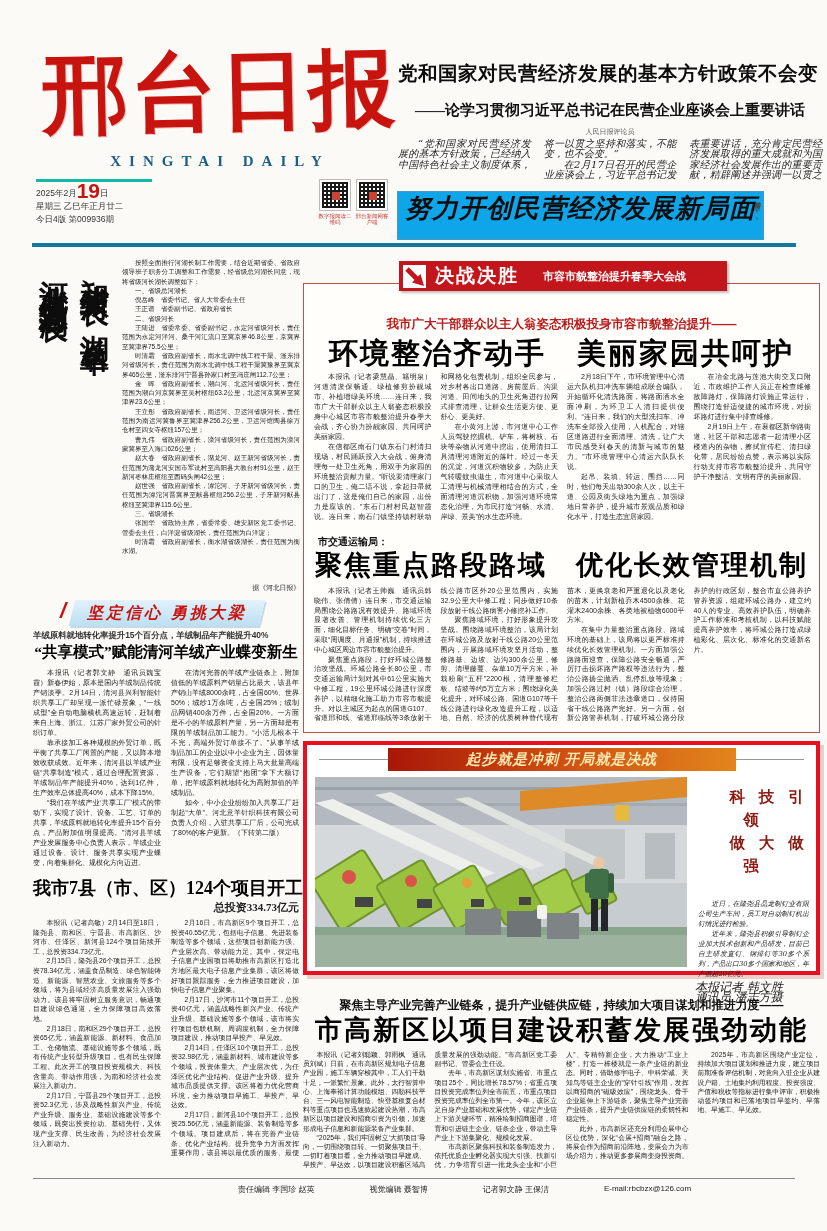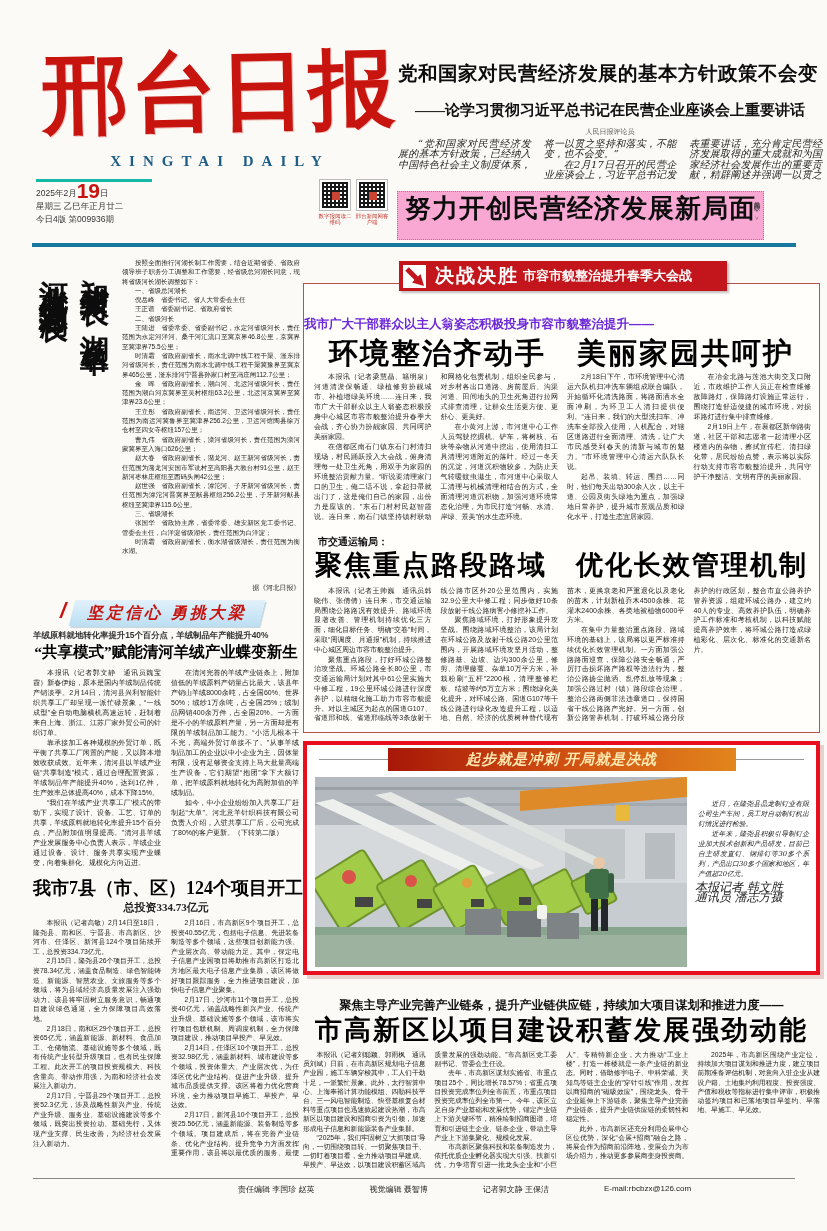--- a/index.html
+++ b/index.html
@@ -32,21 +32,21 @@
   
   .ta-headline{position:absolute;left:398px;top:60px;width:424px;text-align:left;font-size:19.5px;
       font-weight:900;color:#0d0d0d;white-space:nowrap;letter-spacing:.5px;}
   .ta-subhead{position:absolute;left:398px;top:101px;width:424px;text-align:center;font-size:15px;
       font-weight:bold;color:#111;}
   .ta-byline{position:absolute;left:398px;top:127px;width:424px;text-align:center;font-size:7px;color:#555;}
   .ta-body{position:absolute;left:398px;top:139px;width:424px;height:50px;column-count:3;column-gap:13px;
       font-size:10px;line-height:10.4px;color:#222;}
   
   .box-head{position:absolute;left:397px;top:191px;width:367px;height:49px;border:1.5px dotted #8a8a8a;
-      background:#f9a8d4;}
+      background:#0ea5e9;font-style:italic;}
   .bh-main{margin-top:2px;text-align:center;font-size:26px;font-weight:900;letter-spacing:1px;
       color:#0d0d0d;line-height:28px;white-space:nowrap;}
   .bh-sub{text-align:center;font-size:11px;font-weight:bold;margin-top:1px;}
   .bh-side{position:absolute;right:2px;top:4px;writing-mode:vertical-rl;font-size:6.5px;color:#444;letter-spacing:1px;}
   
   .river-title{position:absolute;left:33px;top:258px;height:340px;writing-mode:vertical-lr;
       font-size:29px;font-weight:900;color:#0d0d0d;letter-spacing:4px;line-height:41px;}
   .river-title p{margin:0;text-indent:0;}
   .river-body{position:absolute;left:122px;top:258px;width:178px;height:324px;font-size:6.5px;
       line-height:9.3px;color:#222;text-align:justify;}
@@ -61,33 +61,33 @@
   
   .cash-kicker{position:absolute;left:33px;top:630px;width:266px;font-size:8.4px;font-weight:bold;
       color:#333;white-space:nowrap;}
   .cash-headline{position:absolute;left:33px;top:642px;width:266px;text-align:center;font-size:15.5px;
       font-weight:900;color:#000;white-space:nowrap;}
   .cash-body{position:absolute;left:33px;top:668px;width:266px;height:202px;column-count:2;column-gap:10px;
       font-size:7px;line-height:10px;}
   
   .proj-headline{position:absolute;left:33px;top:876px;width:266px;text-align:center;font-size:18px;
       font-weight:900;white-space:nowrap;color:#000;}
-  .proj-sub{position:absolute;left:33px;top:900px;width:266px;text-align:center;font-size:11px;font-weight:bold;}
+  .proj-sub{position:absolute;left:33px;top:900px;width:266px;text-align:right;font-size:11px;font-weight:bold;}
   .proj-body{position:absolute;left:33px;top:918px;width:266px;height:248px;column-count:2;column-gap:10px;
       font-size:6.8px;line-height:9.6px;}
   
   .camp-box{position:absolute;left:303px;top:283px;width:517px;height:450px;border:1.5px solid #b4544f;
       background:#fffefb;}
   .camp-banner{position:absolute;left:399px;top:261px;width:328px;height:30px;background:#c3161c;
       display:flex;align-items:center;z-index:5;box-shadow:2px 2px 2px rgba(0,0,0,.25);}
   .arrow-box{width:23px;height:23px;background:#fff;margin-left:4px;flex:0 0 auto;}
   .camp-main{color:#fff;font-size:19px;font-weight:900;margin-left:9px;letter-spacing:2px;white-space:nowrap;}
-  .camp-sub{color:#fff;font-size:13px;font-weight:bold;margin-left:4px;white-space:nowrap;}
-  .camp-kicker{position:absolute;left:0;top:32px;width:100%;font-size:12.5px;
-      font-weight:bold;color:#6d28d9;}
+  .camp-sub{color:#fff;font-size:11px;font-weight:bold;margin-left:24px;white-space:nowrap;}
+  .camp-kicker{position:absolute;left:0;top:32px;width:100%;text-align:center;font-size:12.5px;
+      font-weight:bold;color:#b91c1c;}
   .camp-headline{position:absolute;left:0;top:50px;width:100%;text-align:center;font-size:29px;
       font-weight:900;letter-spacing:2px;color:#000;white-space:nowrap;}
   .camp-body1{position:absolute;left:10px;top:88px;width:497px;height:158px;column-count:4;column-gap:9px;
       font-size:7px;line-height:10px;}
   .camp-kicker2{position:absolute;left:14px;top:251px;font-size:10px;font-weight:bold;color:#111;}
   .camp-headline2{position:absolute;left:0;top:263px;width:100%;text-align:center;font-size:27px;
       font-weight:900;letter-spacing:2px;color:#000;white-space:nowrap;}
   .camp-body2{position:absolute;left:10px;top:302px;width:497px;height:142px;column-count:4;column-gap:9px;
       font-size:7px;line-height:9.8px;}
   
@@ -280,20 +280,24 @@
           <rect x="274" y="92" width="20" height="30" rx="4" fill="#3f7048"></rect>
           <rect x="276" y="122" width="7" height="32" fill="#23262a"></rect>
           <rect x="286" y="122" width="7" height="32" fill="#23262a"></rect>
           <rect x="270" y="96" width="6" height="20" rx="3" fill="#3f7048"></rect>
           <rect x="293" y="96" width="6" height="20" rx="3" fill="#345e3c"></rect>
         </g>
       </svg>
     </div>
 
     <div class="pb-side" data-name="photo-side-panel">
+      <div class="pb-title serif paras" data-name="photo-side-title">
+          <p>科 技 引 领</p>
+          <p>做 大 做 强</p>
+        </div>
       <div class="pb-caption kai paras" data-name="photo-caption">
           <p>近日，在隆尧县晶龙制钉业有限公司生产车间，员工对自动制钉机出钉情况进行检验。</p>
           <p>近年来，隆尧县积极引导制钉企业加大技术创新和产品研发，目前已自主研发直钉、钢排钉等30多个系列，产品出口30多个国家和地区，年产值超20亿元。</p>
         </div>
       <div class="pb-credit kai" data-name="photo-credit">
         <div data-name="photo-credit-reporter">本报记者 韩文胜</div>
         <div data-name="photo-credit-correspondent">通讯员 潘志方摄</div>
       </div>
     </div>
   </div>

